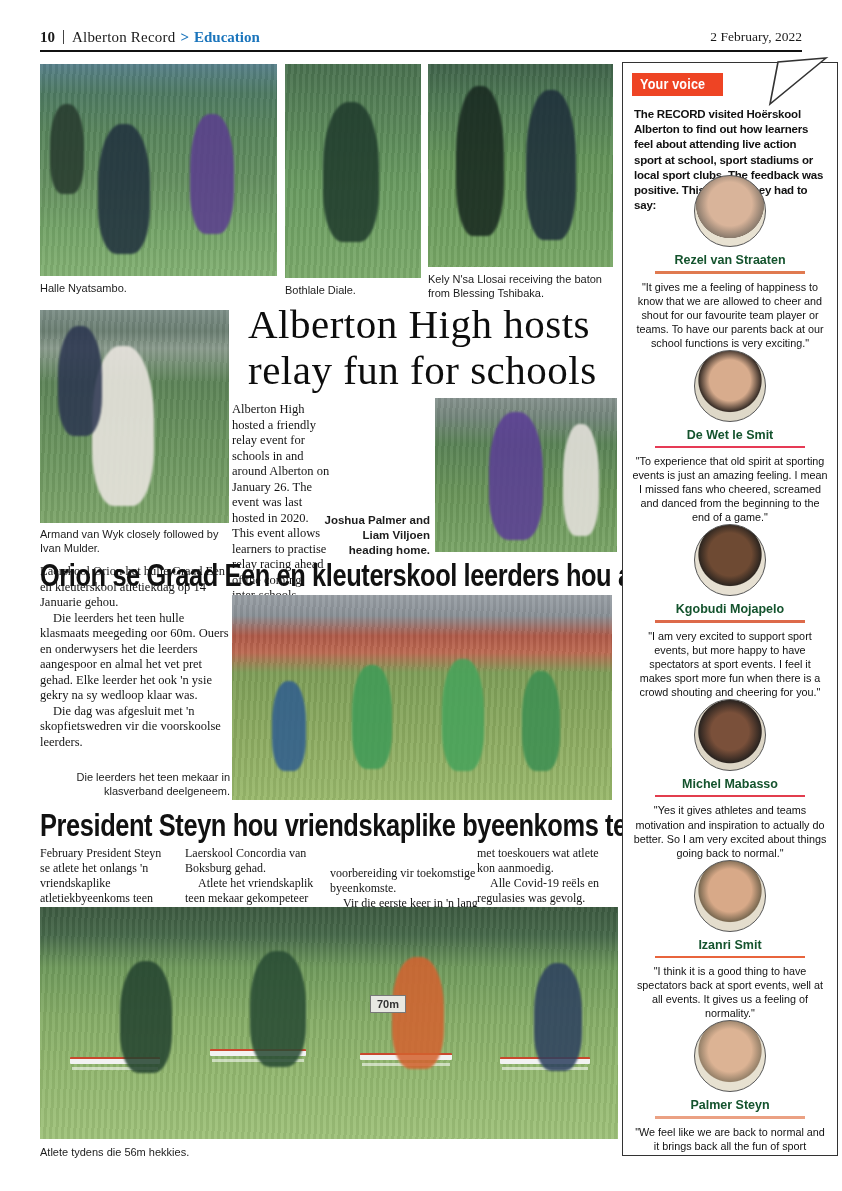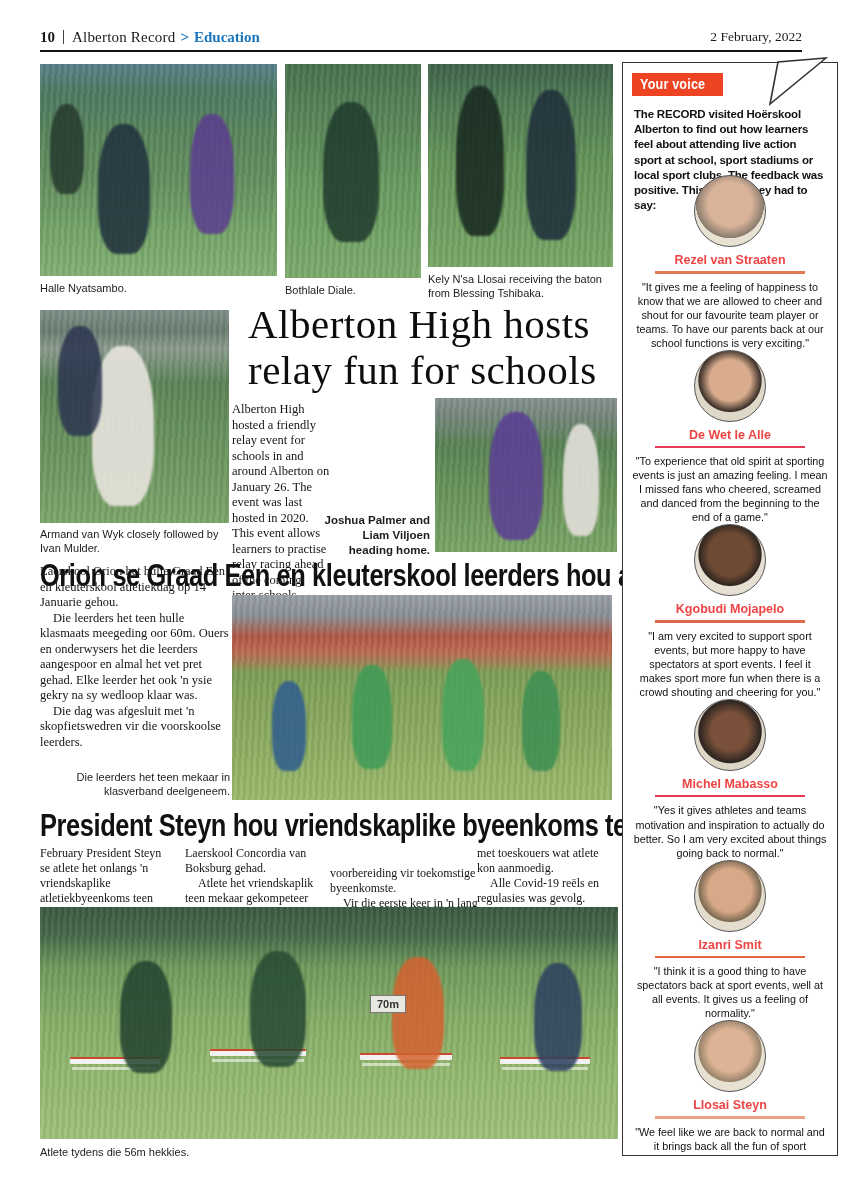--- a/index.html
+++ b/index.html
@@ -84,21 +84,21 @@
   .avatar {
     width:72px; height:72px; border-radius:50%; border:1.5px solid #555;
     background:radial-gradient(circle at 50% 38%, #caa internal, #987) ; margin-bottom:6px;
   }
   .p0 .avatar { background:radial-gradient(circle at 50% 40%, #d9b49a 0 40%, #8a7b6d 62%, #e8e2d2 63%); }
   .p1 .avatar { background:radial-gradient(circle at 50% 42%, #d8ac8d 0 38%, #3a2f28 58%, #ded8c8 60%); }
   .p2 .avatar { background:radial-gradient(circle at 50% 42%, #6e4a33 0 40%, #2e2620 58%, #e6e0d2 60%); }
   .p3 .avatar { background:radial-gradient(circle at 50% 45%, #7a503a 0 36%, #2b2420 60%, #ddd6c6 62%); }
   .p4 .avatar { background:radial-gradient(circle at 50% 42%, #d8a988 0 40%, #7c6a52 58%, #e4ddcd 60%); }
   .p5 .avatar { background:radial-gradient(circle at 50% 42%, #dcb394 0 40%, #97826a 58%, #e7e1d1 60%); }
-  .profile .name { font-weight:700; font-size:12.5px; color:#ef4444; }
+  .profile .name { font-weight:700; font-size:12.5px; color:#14532d; }
   .profile .rule { height:2.5px; width:150px; margin:4px auto 6px; }
   .profile .quote { font-size:10.8px; line-height:1.3; color:#111; max-width:196px; }
 </style>
 </head>
 <body>
 
 <div class="page">
 
   <div class="masthead">
     <span class="pagenum">10</span>
@@ -213,21 +213,21 @@
 
       <div class="profile p0">
         <div class="avatar"></div>
         <div class="name">Rezel van Straaten</div>
         <div class="rule" style="background: rgb(224, 122, 80);"></div>
         <div class="quote">"It gives me a feeling of happiness to know that we are allowed to cheer and shout for our favourite team player or teams. To have our parents back at our school functions is very exciting."</div>
       </div>
 
       <div class="profile p1">
         <div class="avatar"></div>
-        <div class="name">De Wet le Alle</div>
+        <div class="name">De Wet le Smit</div>
         <div class="rule" style="background: rgb(230, 58, 85);"></div>
         <div class="quote">"To experience that old spirit at sporting events is just an amazing feeling. I mean I missed fans who cheered, screamed and danced from the beginning to the end of a game."</div>
       </div>
 
       <div class="profile p2">
         <div class="avatar"></div>
         <div class="name">Kgobudi Mojapelo</div>
         <div class="rule" style="background: rgb(221, 106, 74);"></div>
         <div class="quote">"I am very excited to support sport events, but more happy to have spectators at sport events. I feel it makes sport more fun when there is a crowd shouting and cheering for you."</div>
       </div>
@@ -241,21 +241,21 @@
 
       <div class="profile p4">
         <div class="avatar"></div>
         <div class="name">Izanri Smit</div>
         <div class="rule" style="background: rgb(232, 100, 60);"></div>
         <div class="quote">"I think it is a good thing to have spectators back at sport events, well at all events. It gives us a feeling of normality."</div>
       </div>
 
       <div class="profile p5">
         <div class="avatar"></div>
-        <div class="name">Llosai Steyn</div>
+        <div class="name">Palmer Steyn</div>
         <div class="rule" style="background: rgb(235, 161, 131);"></div>
         <div class="quote">"We feel like we are back to normal and it brings back all the fun of sport functions."</div>
       </div>
 
     </div>
   </div>
 
   <svg class="bubble-tail" style="position:absolute; left:752px; top:56px;" width="80" height="52">
     <polygon points="74,2 18,48 26,6" fill="#ffffff" stroke="#333" stroke-width="1.6"></polygon>
   </svg>

